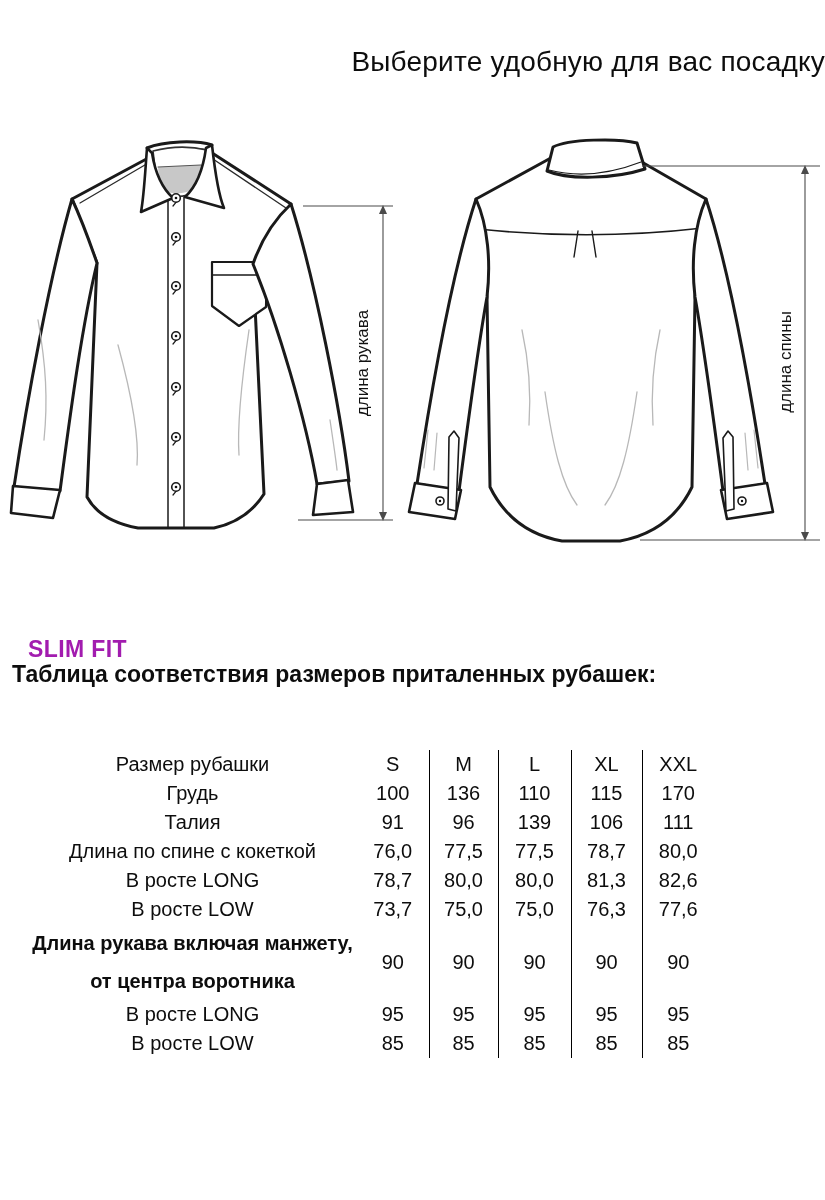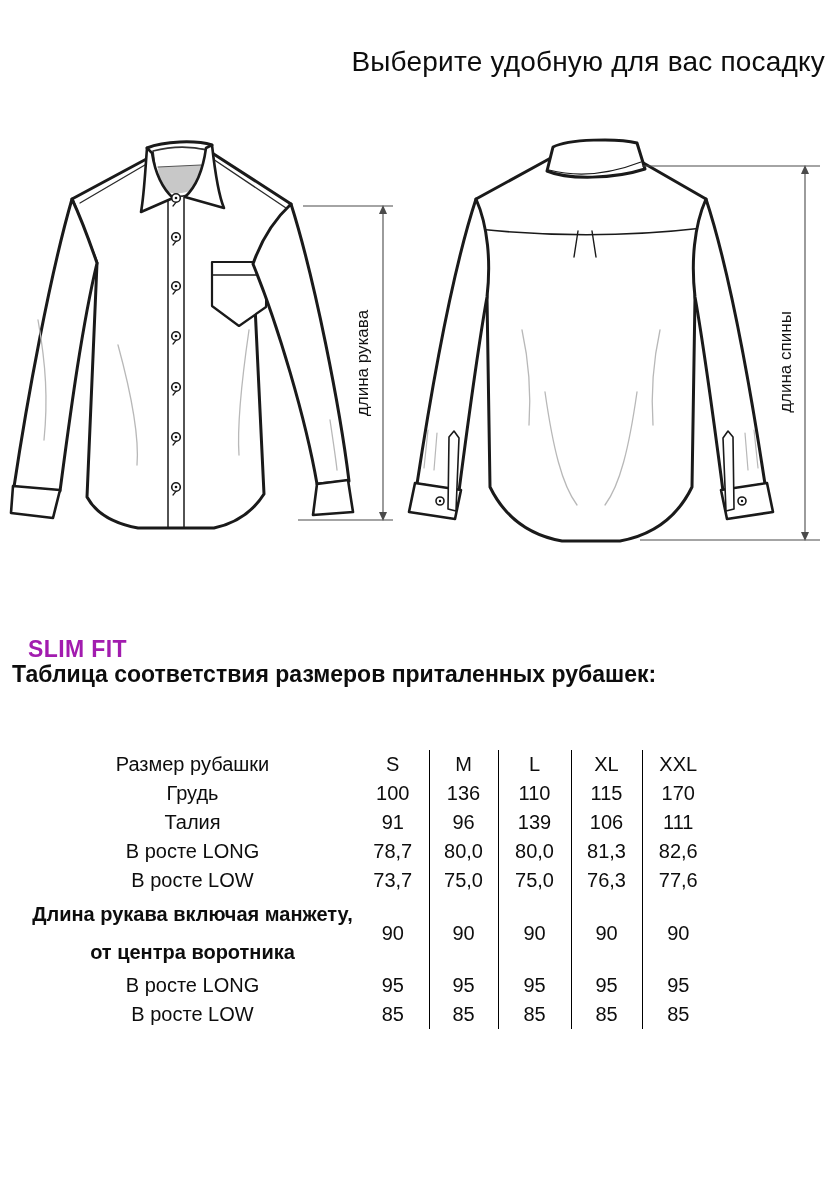--- a/index.html
+++ b/index.html
@@ -216,20 +216,28 @@
   </tr>
   <tr>
     <td class="lbl">Талия</td>
     <td class="val">91</td>
     <td class="val sep">96</td>
     <td class="val sep">139</td>
     <td class="val sep">106</td>
     <td class="val sep">111</td>
   </tr>
   <tr>
+    <td class="lbl">Длина по спине с кокеткой</td>
+    <td class="val">76,0</td>
+    <td class="val sep">77,5</td>
+    <td class="val sep">77,5</td>
+    <td class="val sep">78,7</td>
+    <td class="val sep">80,0</td>
+  </tr>
+  <tr>
     <td class="lbl">В росте LONG</td>
     <td class="val">78,7</td>
     <td class="val sep">80,0</td>
     <td class="val sep">80,0</td>
     <td class="val sep">81,3</td>
     <td class="val sep">82,6</td>
   </tr>
   <tr>
     <td class="lbl">В росте LOW</td>
     <td class="val">73,7</td>

